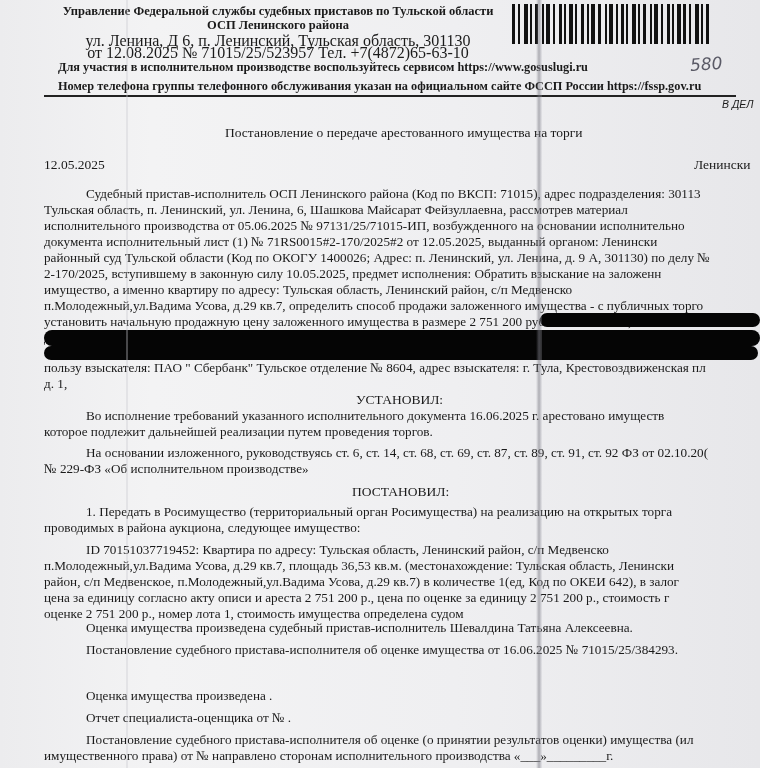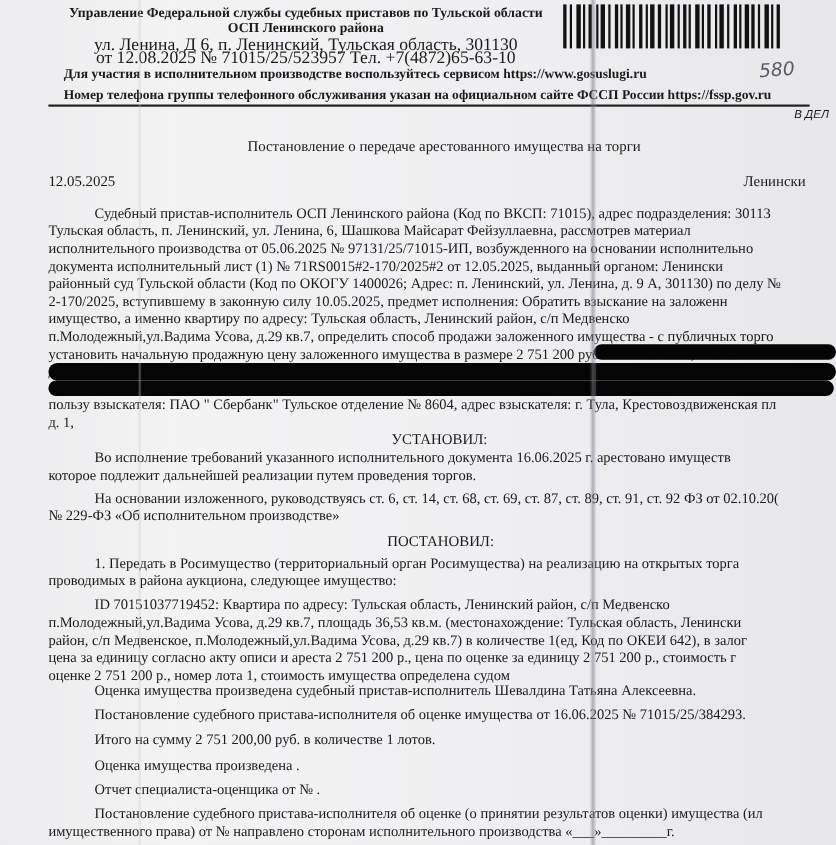--- a/index.html
+++ b/index.html
@@ -98,21 +98,21 @@
   </div>
   <div class="handwritten">580</div>
 
   <div class="abs" style="left:58px; top:60px; font-weight:bold; font-size:12.3px;">Для участия в исполнительном производстве воспользуйтесь сервисом https://www.gosuslugi.ru</div>
   <div class="abs" style="left:58px; top:79px; font-weight:bold; font-size:12.3px;">Номер телефона группы телефонного обслуживания указан на официальном сайте ФССП России https://fssp.gov.ru</div>
   <div class="rule" style="top:95px;"></div>
   <div class="abs" style="left:722px; top:98px; font-size:10.5px; font-family:'Liberation Sans',sans-serif;font-style:italic;">В ДЕЛ</div>
 
   <div class="abs" style="left:225px; top:125px; font-size:13.5px;">Постановление о передаче арестованного имущества на торги</div>
   <div class="abs" style="left:44px; top:157px; font-size:13.5px;">12.05.2025</div>
-  <div class="abs" style="left:676px; top:157px; font-size:13.5px;">Ленински</div>
+  <div class="abs" style="left:694px; top:157px; font-size:13.5px;">Ленински</div>
 
   <div class="abs body-text" style="left:86px; top:186px;">Судебный пристав-исполнитель ОСП Ленинского района (Код по ВКСП: 71015), адрес подразделения: 30113</div>
   <div class="abs body-text" style="left:44px; top:202px;">Тульская область, п. Ленинский, ул. Ленина, 6, Шашкова Майсарат Фейзуллаевна, рассмотрев материал</div>
   <div class="abs body-text" style="left:44px; top:218px;">исполнительного производства от 05.06.2025 № 97131/25/71015-ИП, возбужденного на основании исполнительно</div>
   <div class="abs body-text" style="left:44px; top:234px;">документа исполнительный лист (1) № 71RS0015#2-170/2025#2 от 12.05.2025, выданный органом: Ленински</div>
   <div class="abs body-text" style="left:44px; top:250px;">районный суд Тульской области (Код по ОКОГУ 1400026; Адрес: п. Ленинский, ул. Ленина, д. 9 А, 301130) по делу №</div>
   <div class="abs body-text" style="left:44px; top:266px;">2-170/2025, вступившему в законную силу 10.05.2025, предмет исполнения: Обратить взыскание на заложенн</div>
   <div class="abs body-text" style="left:44px; top:282px;">имущество, а именно квартиру по адресу: Тульская область, Ленинский район, с/п Медвенско</div>
   <div class="abs body-text" style="left:44px; top:298px;">п.Молодежный,ул.Вадима Усова, д.29 кв.7, определить способ продажи заложенного имущества - с публичных торго</div>
   <div class="abs body-text" style="left:44px; top:314px;">установить начальную продажную цену заложенного имущества в размере 2 751 200 рублей 00 копеек.., в отношени</div>
@@ -136,18 +136,17 @@
   <div class="abs body-text" style="left:44px; top:520px;">проводимых в района аукциона, следующее имущество:</div>
 
   <div class="abs body-text" style="left:86px; top:542px;">ID 70151037719452: Квартира по адресу: Тульская область, Ленинский район, с/п Медвенско</div>
   <div class="abs body-text" style="left:44px; top:558px;">п.Молодежный,ул.Вадима Усова, д.29 кв.7, площадь 36,53 кв.м. (местонахождение: Тульская область, Ленински</div>
   <div class="abs body-text" style="left:44px; top:574px;">район, с/п Медвенское, п.Молодежный,ул.Вадима Усова, д.29 кв.7) в количестве 1(ед, Код по ОКЕИ 642), в залог</div>
   <div class="abs body-text" style="left:44px; top:590px;">цена за единицу согласно акту описи и ареста 2 751 200 р., цена по оценке за единицу 2 751 200 р., стоимость г</div>
   <div class="abs body-text" style="left:44px; top:606px;">оценке 2 751 200 р., номер лота 1, стоимость имущества определена судом</div>
 
   <div class="abs body-text" style="left:86px; top:620px;">Оценка имущества произведена судебный пристав-исполнитель Шевалдина Татьяна Алексеевна.</div>
   <div class="abs body-text" style="left:86px; top:642px;">Постановление судебного пристава-исполнителя об оценке имущества от 16.06.2025 № 71015/25/384293.</div>
-  <div class="abs body-text" style="left:86px; top:664px;">Итого на сумму 2 751 200,00 руб. в количестве 1 лотов.</div>
   <div class="abs body-text" style="left:86px; top:688px;">Оценка имущества произведена .</div>
   <div class="abs body-text" style="left:86px; top:710px;">Отчет специалиста-оценщика от № .</div>
   <div class="abs body-text" style="left:86px; top:732px;">Постановление судебного пристава-исполнителя об оценке (о принятии результатов оценки) имущества (ил</div>
   <div class="abs body-text" style="left:44px; top:748px;">имущественного права) от № направлено сторонам исполнительного производства «___»_________г.</div>
 </div>
 
 </body></html>

